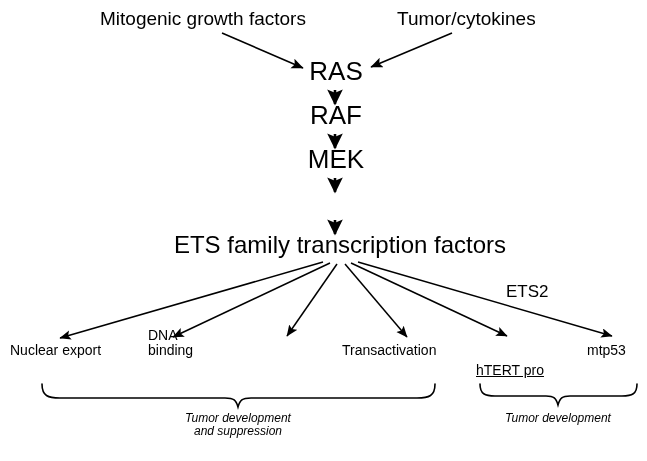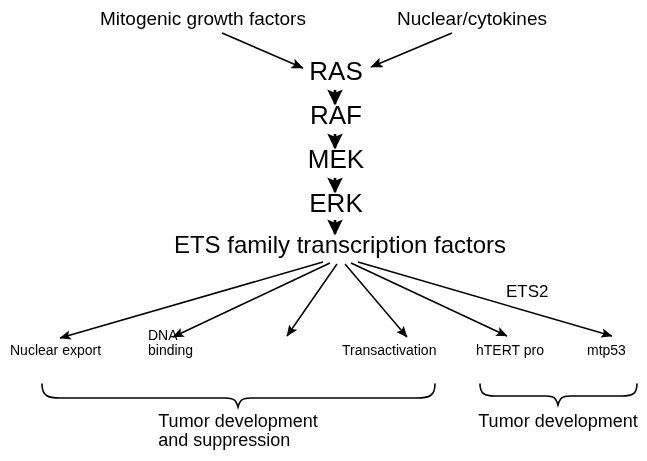--- a/index.html
+++ b/index.html
@@ -46,23 +46,24 @@
   
   .target { font-size: 14px; }
   .target .second-line {
     display: block;
     text-align: left;
   }
   
   .edge-note { font-size: 17px; }
   
   .caption {
-    font-size: 18px;
-    text-align: left;
+    font-size: 12px;
+    text-align: center;
     transform: translateX(-50%);
+    font-style: italic;
   }
   .caption .line2 { display: block; }
 </style>
 </head>
 <body>
 
 <div id="canvas">
 
   <svg id="vector-layer" viewBox="0 0 647 461">
     <defs>
@@ -91,45 +92,44 @@
 
     <path d="M42,384 C42,396 48,398 60,398 L225,398 C234,398 236,400 238,407
              C240,400 242,398 251,398 L417,398 C429,398 435,396 435,384" fill="none" stroke="#000000" stroke-width="1.6" stroke-linecap="round"></path>
 
     <path d="M480,384 C480,394 485,396 495,396 L546,396 C554,396 556,398 558,405
              C560,398 562,396 570,396 L622,396 C632,396 637,394 637,384" fill="none" stroke="#000000" stroke-width="1.6" stroke-linecap="round"></path>
   </svg>
 
   <div class="lbl stimulus" style="left:100px; top:9px;">Mitogenic growth factors</div>
 
-  <div class="lbl stimulus" style="left:397px; top:9px;">Nuclear/cytokines</div>
+  <div class="lbl stimulus" style="left:397px; top:9px;">Tumor/cytokines</div>
 
   <div class="lbl kinase" style="left:336px; top:58px;">RAS</div>
 
   <div class="lbl kinase" style="left:336px; top:102px;">RAF</div>
 
   <div class="lbl kinase" style="left:336px; top:146px;">MEK</div>
 
-  <div class="lbl kinase" style="left:336px; top:190px;">ERK</div>
 
   <div class="lbl hub" style="left:340px; top:232px;">ETS family transcription factors</div>
 
   <div class="lbl edge-note" style="left:506px; top:283px;">ETS2</div>
 
   <div class="lbl target" style="left:10px; top:343px;">Nuclear export</div>
 
   <div class="lbl target" style="left:148px; top:328px;">
     <span>DNA</span>
     <span class="second-line">binding</span>
   </div>
 
 
   <div class="lbl target" style="left:342px; top:343px;">Transactivation</div>
 
-  <div class="lbl target" style="left:476px; top:343px;">hTERT pro</div>
+  <div class="lbl target" style="left:476px; top:363px;text-decoration:underline;">hTERT pro</div>
 
   <div class="lbl target" style="left:587px; top:343px;">mtp53</div>
 
   <div class="lbl caption" style="left:238px; top:412px;">
     <span>Tumor development</span>
     <span class="line2">and suppression</span>
   </div>
 
   <div class="lbl caption" style="left:558px; top:412px;">
     <span>Tumor development</span>

